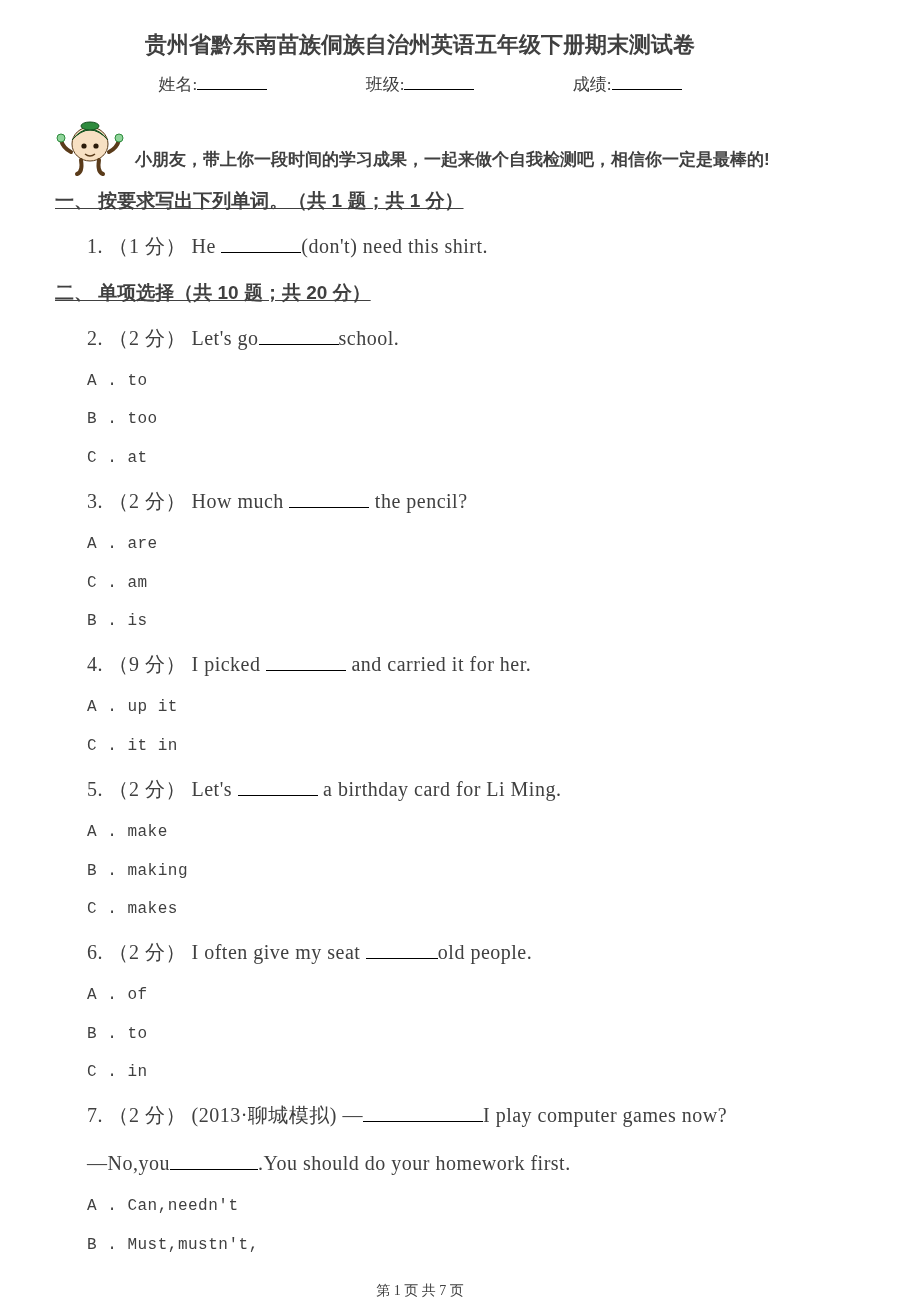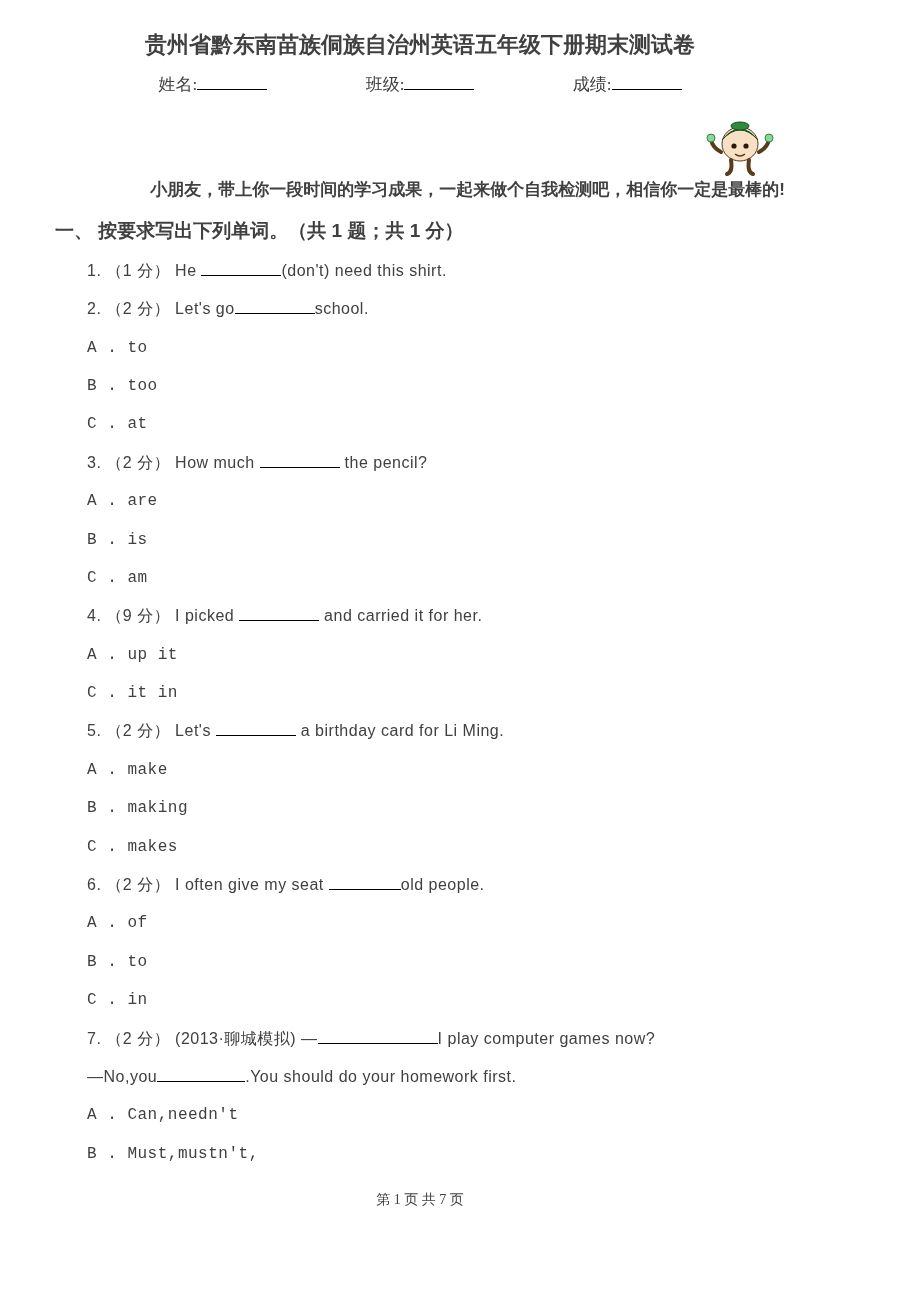--- a/index.html
+++ b/index.html
@@ -35,21 +35,20 @@
     vertical-align: baseline;
   }
   .info-row .gap {
     display: inline-block;
     width: 90px;
   }
   .hero {
     display: flex;
     align-items: flex-end;
     margin-bottom: 8px;
-    flex-direction: column;
   }
   .hero-icon {
     width: 70px;
     height: 70px;
     flex: 0 0 auto;
     margin-right: 10px;
     position: relative;
   }
   .hero-icon svg { display: block; }
   .encourage {
@@ -57,24 +56,25 @@
     font-weight: bold;
     font-size: 17px;
     line-height: 1.4;
     padding-bottom: 6px;
   }
   .section {
     font-family: "SimHei", "黑体", sans-serif;
     font-weight: bold;
     font-size: 19px;
     margin: 10px 0 8px 0;
+    text-decoration: underline;
   }
   .q {
-    font-family: Liberation Sans, sans-serif;
-    font-size: 16px;
+    font-family: Liberation Serif, serif;
+    font-size: 20px;
     margin: 0 0 0 32px;
     line-height: 2.4;
     letter-spacing: 0.5px;
   }
   .opt {
     font-family: "Courier New", "NSimSun", "新宋体", monospace;
     font-size: 16px;
     margin: 0 0 0 32px;
     line-height: 2.4;
     letter-spacing: 0.5px;
@@ -129,34 +129,35 @@
     </div>
     <div class="encourage">小朋友，带上你一段时间的学习成果，一起来做个自我检测吧，相信你一定是最棒的!</div>
   </div>
 
   <div class="section">一、 按要求写出下列单词。（共 1 题；共 1 分）</div>
 
   <div class="q">
     <span>1. （1 分） He </span><span class="ublank w70"></span><span>(don't) need this shirt.</span>
   </div>
 
+  <div class="section">二、 单项选择（共 10 题；共 20 分）</div>
 
   <div class="q">
     <span>2. （2 分） Let's go</span><span class="ublank w70"></span><span>school.</span>
   </div>
   <div class="opt">A . to</div>
   <div class="opt">B . too</div>
   <div class="opt">C . at</div>
 
   <div class="q">
     <span>3. （2 分） How much </span><span class="ublank w70"></span><span> the pencil?</span>
   </div>
   <div class="opt">A . are</div>
+  <div class="opt">C . am</div>
   <div class="opt">B . is</div>
-  <div class="opt">C . am</div>
 
   <div class="q">
     <span>4. （9 分） I picked </span><span class="ublank w70"></span><span> and carried it for her.</span>
   </div>
   <div class="opt">A . up it</div>
   <div class="opt">C . it in</div>
 
   <div class="q">
     <span>5. （2 分） Let's </span><span class="ublank w70"></span><span> a birthday card for Li Ming.</span>
   </div>

